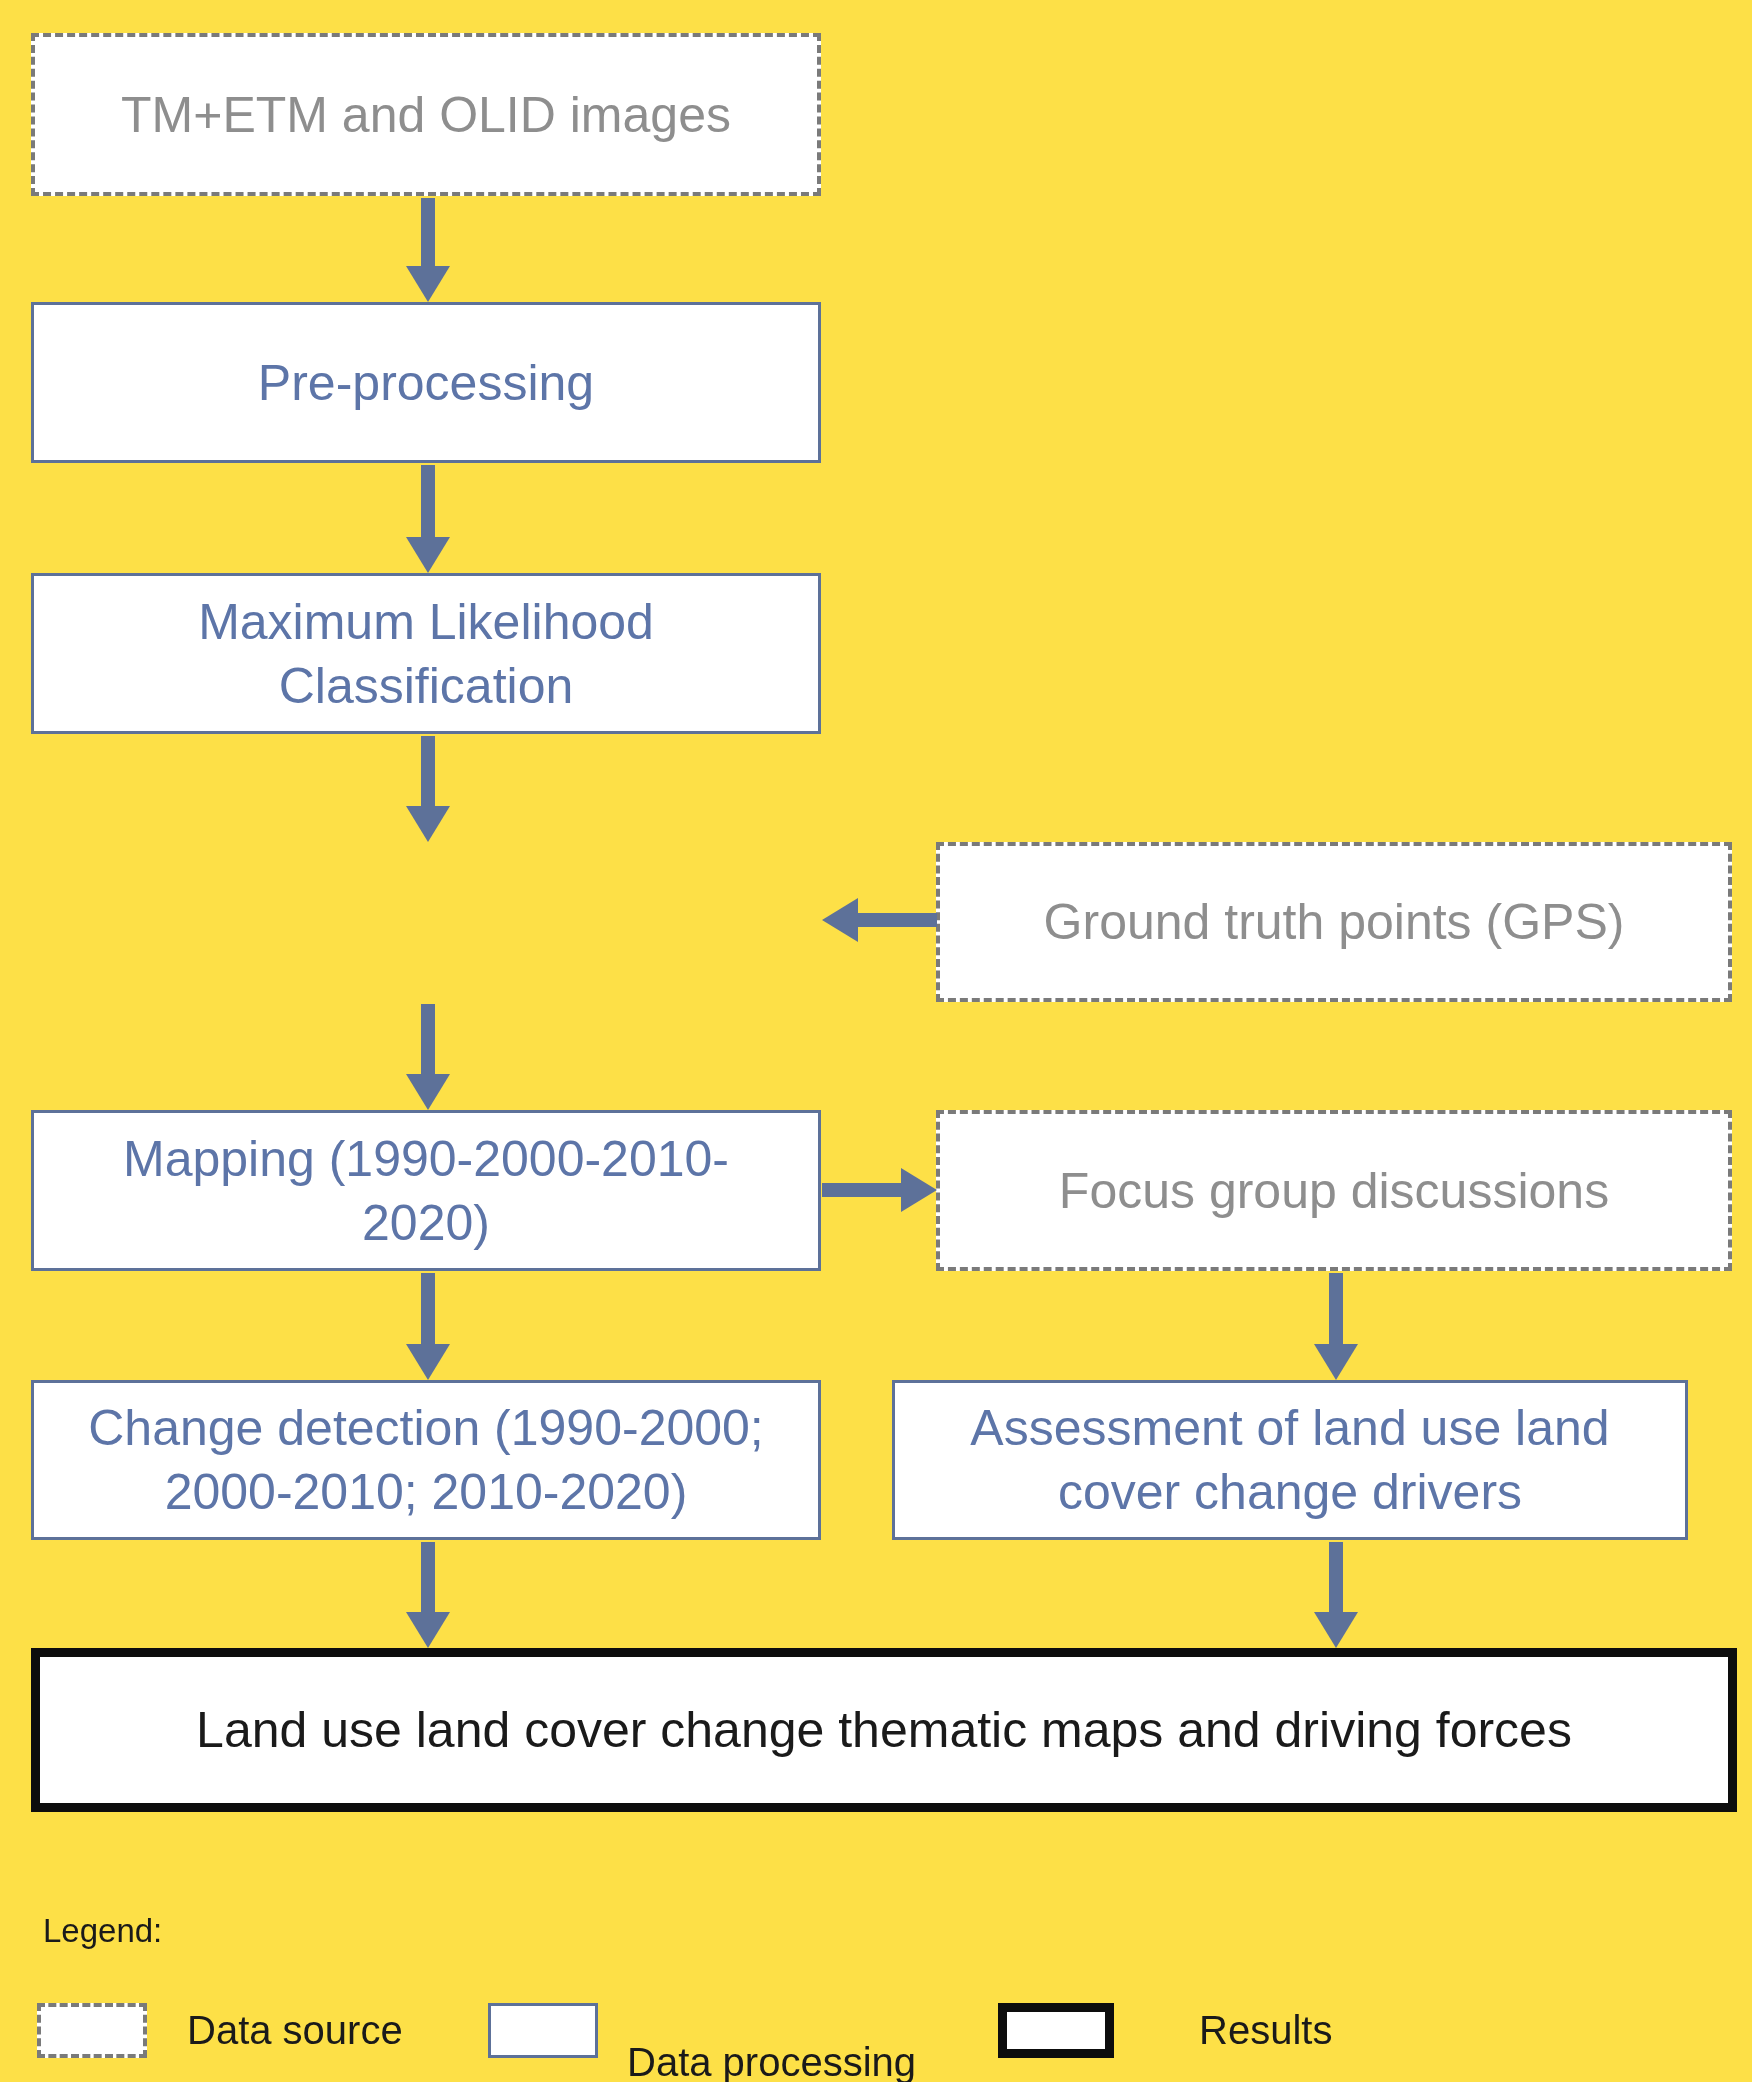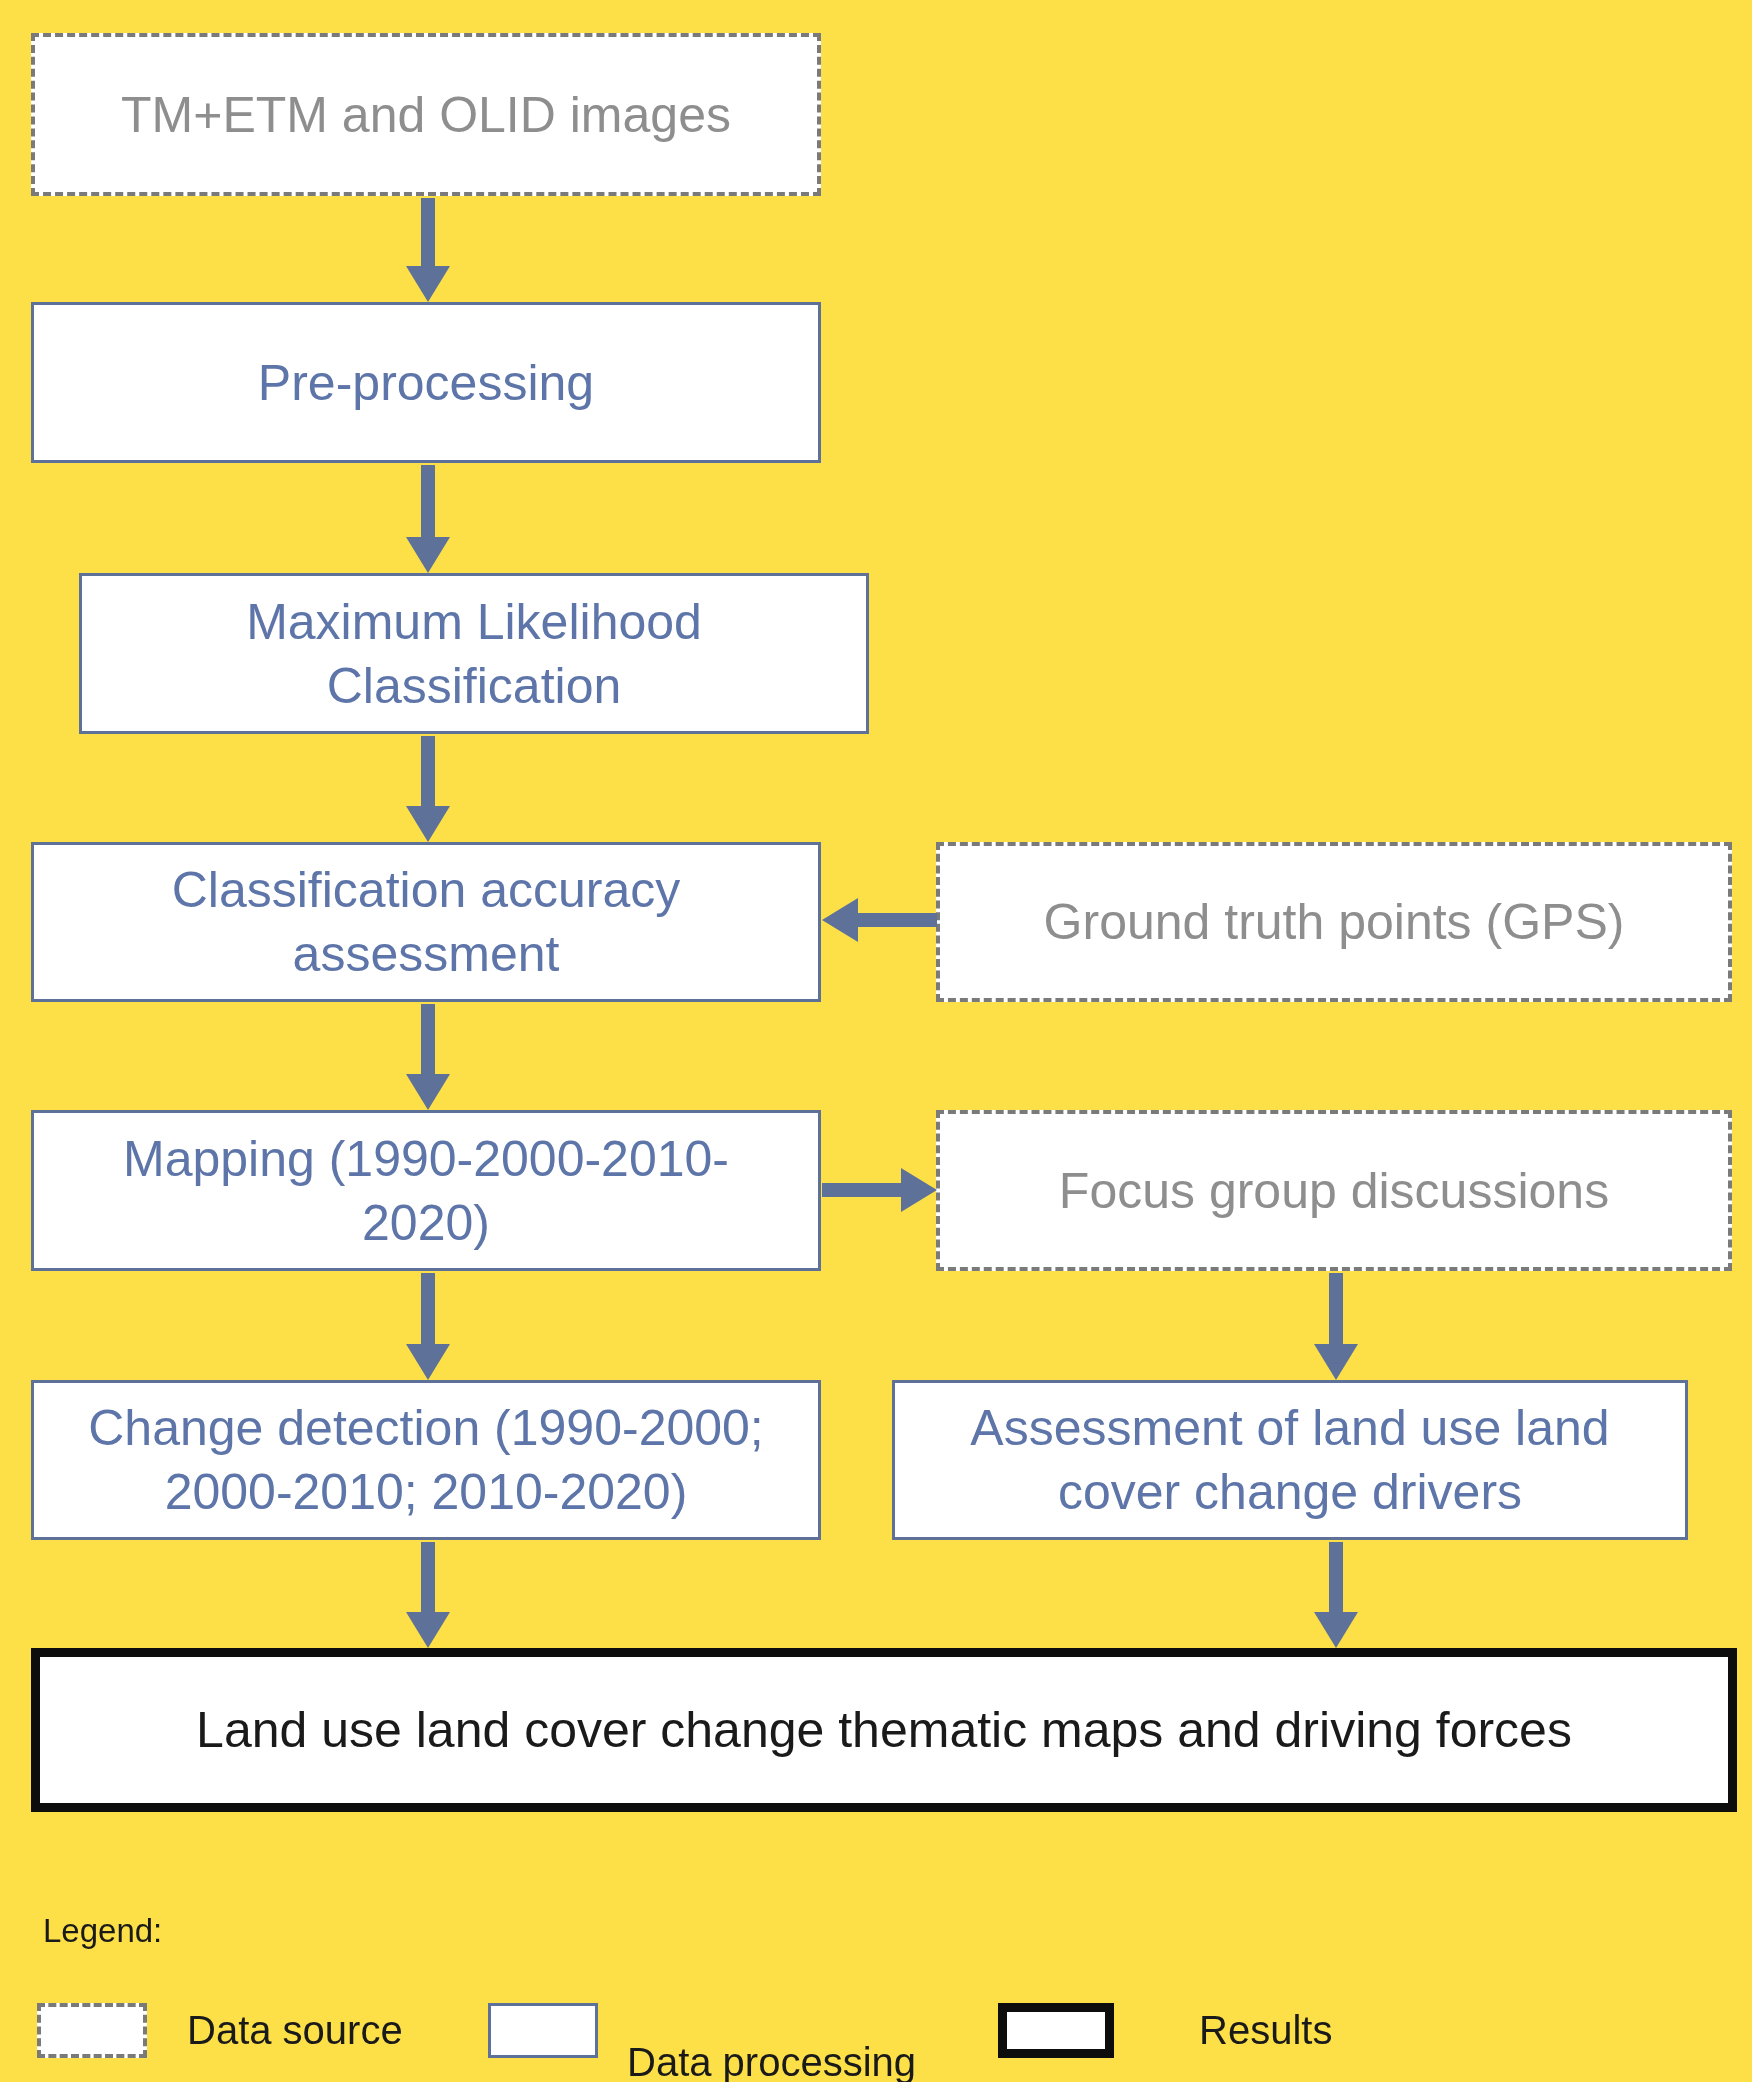--- a/index.html
+++ b/index.html
@@ -24,21 +24,21 @@
     text-align:center;font-size:50px;line-height:1.28;
     background:#ffffff;
   }
   .proc{border:3px solid var(--accent);color:var(--node_text);}
   .src{border:4px dashed var(--source_border);color:var(--source_text);}
   .result{border:9px solid var(--result_border);color:var(--text);}
 
   
   #n-source{left:31px;top:33px;width:790px;height:163px;}
   #n-preproc{left:31px;top:302px;width:790px;height:161px;}
-  #n-mlc{left:31px;top:573px;width:790px;height:161px;padding:0 70px;margin-left:48px;}
+  #n-mlc{left:31px;top:573px;width:790px;height:161px;padding:0 70px;}
   #n-acc{left:31px;top:842px;width:790px;height:160px;padding:0 70px;}
   #n-gps{left:936px;top:842px;width:796px;height:160px;}
   #n-map{left:31px;top:1110px;width:790px;height:161px;padding:0 70px;}
   #n-fgd{left:936px;top:1110px;width:796px;height:161px;}
   #n-chg{left:31px;top:1380px;width:790px;height:160px;padding:0 20px;}
   #n-drv{left:892px;top:1380px;width:796px;height:160px;padding:0 70px;}
   #n-res{left:31px;top:1648px;width:1706px;height:164px;}
 
   
   .varrow{position:absolute;width:44px;}
@@ -90,23 +90,20 @@
   </div>
 
   <div class="node proc" id="n-preproc">
     <span>Pre-processing</span>
   </div>
 
   <div class="node proc" id="n-mlc">
     <span>Maximum Likelihood Classification</span>
   </div>
 
-  <div class="node proc" id="n-acc">
-    <span>Classification accuracy assessment</span>
-  </div>
 
   <div class="node src" id="n-gps">
     <span>Ground truth points (GPS)</span>
   </div>
 
   <div class="node proc" id="n-map">
     <span>Mapping (1990-2000-2010-2020)</span>
   </div>
 
   <div class="node src" id="n-fgd">

